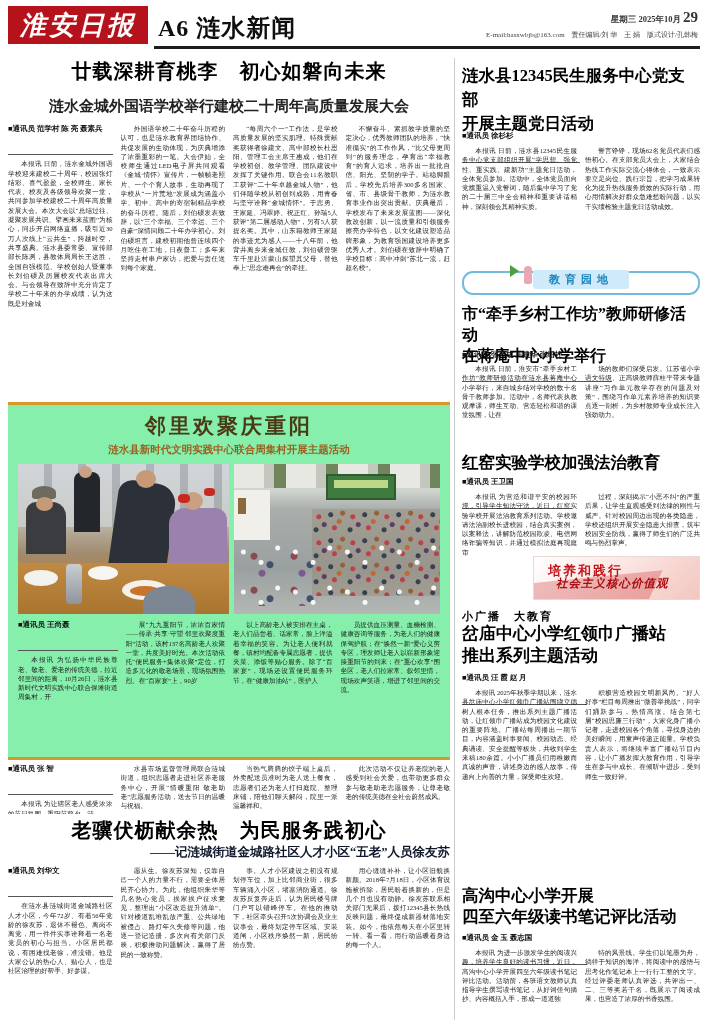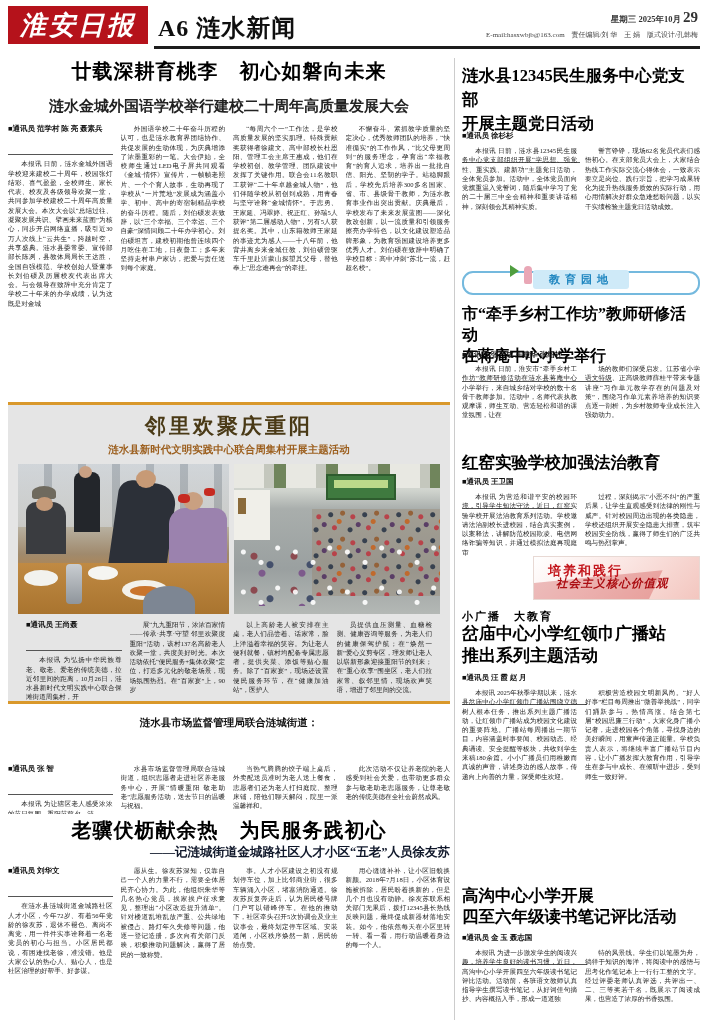--- a/index.html
+++ b/index.html
@@ -30,30 +30,30 @@
   .col-first { text-indent:0; }
   .col-first .byline { margin-bottom:4px; }
   .col-first .body-start { text-indent:2em; }
 
   
   .headline { top:58px; text-align:center; font-size:20px; font-weight:900; color:#000; letter-spacing:1px; }
   .subhead { top:97px; text-align:center; font-size:15px; font-weight:bold; color:#222; }
   .main-cols { top:124px; height:270px; }
 
   
-  .pfbox { left:8px; top:402px; width:442px; height:302px; background:#e5e5e5;
+  .pfbox { left:8px; top:402px; width:442px; height:358px; background:#86efac;
            border-top:3px solid #d9982b; border-bottom:3px solid #d9982b; }
   .pf-title { margin-top:7px; text-align:center; font-size:21px; font-weight:900; color:#4a3a16; letter-spacing:3px; }
   .pf-sub { text-align:center; font-size:10.5px; font-weight:bold; color:#9c5f1e; margin-top:3px; }
   .pf-photos { margin:7px 10px 0; display:flex; gap:5px; height:150px; }
   .photo { position:relative; overflow:hidden; }
   .photo-a { flex:1.02; background:linear-gradient(180deg,#ccd1d5 0%,#bdb9ac 38%,#a08a6d 60%,#b9813f 78%,#8d5f2d 100%); }
   .photo-b { flex:1; background:linear-gradient(180deg,#e4e6e2 0%,#cfd3cd 18%,#a9aeac 30%,#9aa0a0 70%,#b4b8b5 100%); }
   .pp { position:absolute; }
-  .pf-text { margin:6px 18px 0; height:86px; }
+  .pf-text { margin:6px 10px 0; height:86px; }
 
   
   .vol-kicker { top:716px; text-align:center; font-size:10.5px; font-weight:bold; color:#111; }
   .vol-title { top:729px; text-align:center; font-size:22px; font-weight:900; letter-spacing:3px; color:#000; }
   .vol-cols { top:764px; height:50px; }
 
   
   .vet-title { top:817px; text-align:center; font-size:20px; font-weight:900; letter-spacing:1px; color:#000; }
   .vet-sub { top:844px; text-align:right; font-size:12.5px; font-weight:bold; color:#0f172a; }
   .vet-cols { top:866px; height:156px; }
@@ -164,21 +164,20 @@
       <div class="col col-first">
         <div class="byline">■通讯员 王尚聂</div>
         <div class="body-start">本报讯 为弘扬中华民族尊老、敬老、爱老的传统美德，拉近邻里间的距离，10月26日，涟水县新时代文明实践中心联合保滩街道周集村，开</div>
       </div>
       <div class="col">展“九九重阳节，浓浓百家情——传承·共享·守望 邻里欢聚度重阳”活动，该村137名高龄老人欢聚一堂，共度美好时光。本次活动依托“便民服务+集体欢聚”定位，打造多元化的敬老场景，现场氛围热烈。在“百家宴”上，90岁</div>
       <div class="col">以上高龄老人被安排在主桌，老人们品尝着、话家常，脸上洋溢着幸福的笑容。为让老人便利就餐，镇村均配备专属志愿者，提供夹菜、添饭等贴心服务。除了“百家宴”，现场还设置便民服务环节，在“健康加油站”，医护人</div>
       <div class="col">员提供血压测量、血糖检测、健康咨询等服务，为老人们的健康保驾护航；在“焕然一新”爱心义剪专区，理发师让老人以崭新形象迎接重阳节的到来；在“重心欢享”围坐区，老人们拉家常、叙邻里情，现场欢声笑语，增进了邻里间的交流。</div>
     </div>
   </div>
 
-  <div class="abs left-w vol-kicker">涟水县市场监督管理局联合涟城街道：</div>
   <div class="abs left-w cols vol-cols">
     <div class="col col-first">
       <div class="byline">■通讯员 张 智</div>
       <div class="body-start">本报讯 为让辖区老人感受浓浓的节日氛围，重阳节前夕，涟</div>
     </div>
     <div class="col">水县市场监督管理局联合涟城街道，组织志愿者走进社区养老服务中心，开展“情暖重阳 敬老助老”志愿服务活动，送去节日的温暖与祝福。</div>
     <div class="col">当热气腾腾的饺子端上桌后，外卖配送员准时为老人送上餐食，志愿者们还为老人打扫庭院、整理床铺，陪他们聊天解闷，院里一派温馨祥和。</div>
     <div class="col">此次活动不仅让养老院的老人感受到社会关爱，也带动更多群众参与敬老助老志愿服务，让尊老敬老的传统美德在全社会蔚然成风。</div>
   </div>
 

